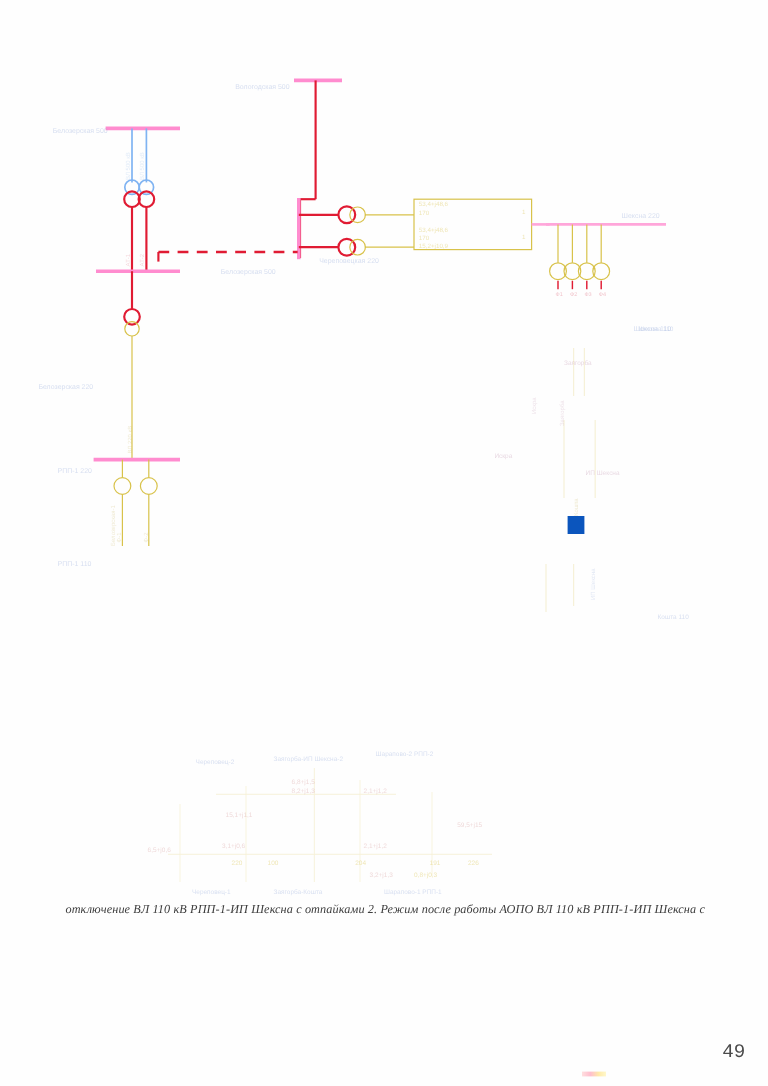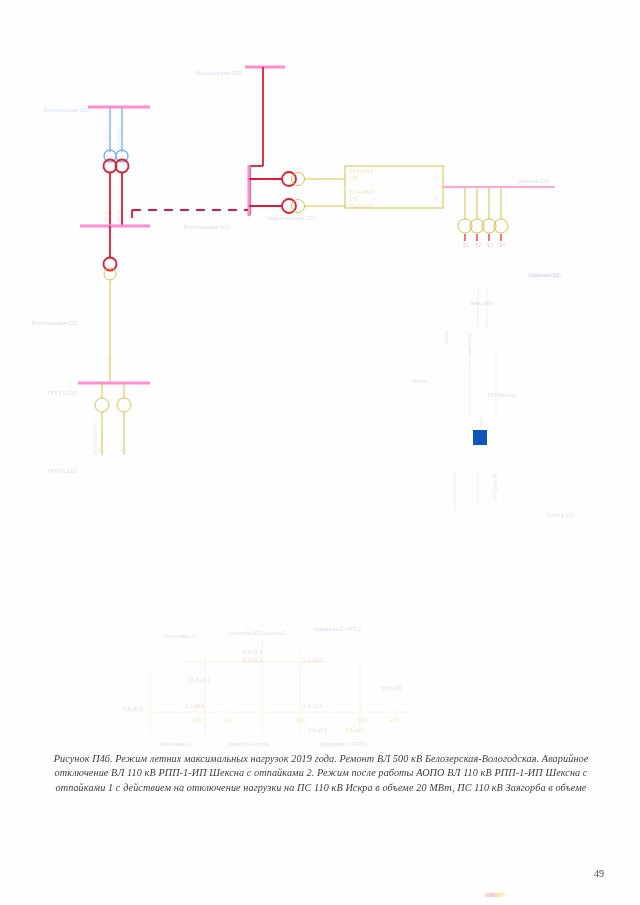--- a/index.html
+++ b/index.html
@@ -24,22 +24,22 @@
     line-height:14.4px;
     color:#3c3c3c;
     letter-spacing:.1px;
   }
   #caption .ln{display:block;white-space:nowrap;}
 
   
   #pageno{
     position:absolute;left:0;top:868px;width:604px;
     text-align:right;
-    font-family:Liberation Serif, serif;
-    font-size:10px;color:#4a4a4a;
+    font-family:Liberation Mono, monospace;
+    font-size:16px;color:#4a4a4a;padding-left:17px;
   }
 
   
   #artifact{
     position:absolute;left:485px;top:893px;width:20px;height:4px;
     background:linear-gradient(90deg,#ffd9d9 0%,#ffb3c6 35%,#ffe79a 70%,#fff6c2 100%);
     opacity:.85;
   }
 
   
@@ -233,22 +233,20 @@
         <span style="position: absolute; left: 443px; top: 345px; color: rgb(200, 160, 184); font-family: &quot;Liberation Sans&quot;, sans-serif; font-size: 5px; opacity: 0.3; white-space: nowrap; transform: rotate(-90deg); transform-origin: 0px 0px;">Искра</span>
         <span style="position: absolute; left: 466px; top: 355px; color: rgb(200, 160, 184); font-family: &quot;Liberation Sans&quot;, sans-serif; font-size: 5px; opacity: 0.3; white-space: nowrap; transform: rotate(-90deg); transform-origin: 0px 0px;">Заягорба</span>
         <span style="position: absolute; left: 492px; top: 500px; color: rgb(159, 178, 221); font-family: &quot;Liberation Sans&quot;, sans-serif; font-size: 5px; opacity: 0.3; white-space: nowrap; transform: rotate(-90deg); transform-origin: 0px 0px;">ИП Шексна</span>
         <span style="position: absolute; left: 478px; top: 430px; color: rgb(203, 185, 106); font-family: &quot;Liberation Sans&quot;, sans-serif; font-size: 5px; opacity: 0.3; white-space: nowrap; transform: rotate(-90deg); transform-origin: 0px 0px;">Кошта</span>
       </div>
 
     <div class="blueblock" id="blue-marker" style="left: 473px; top: 430px; width: 14px; height: 15px; background: rgb(11, 85, 189);"></div>
   </div>
 
   <div id="caption">
-    <span class="ln">Рисунок П46. Режим летних максимальных нагрузок 2019 года. Ремонт ВЛ 500 кВ Белозерская-Вологодская. Аварийное</span>
     <span class="ln">отключение ВЛ 110 кВ РПП-1-ИП Шексна с отпайками 2. Режим после работы АОПО ВЛ 110 кВ РПП-1-ИП Шексна с</span>
-    <span class="ln">отпайками 1 с действием на отключение нагрузки на ПС 110 кВ Искра в объеме 20 МВт, ПС 110 кВ Заягорба в объеме</span>
   </div>
 
   <div id="pageno">49</div>
 
   <div id="artifact"></div>
 
 </div>
 
 </body></html>

